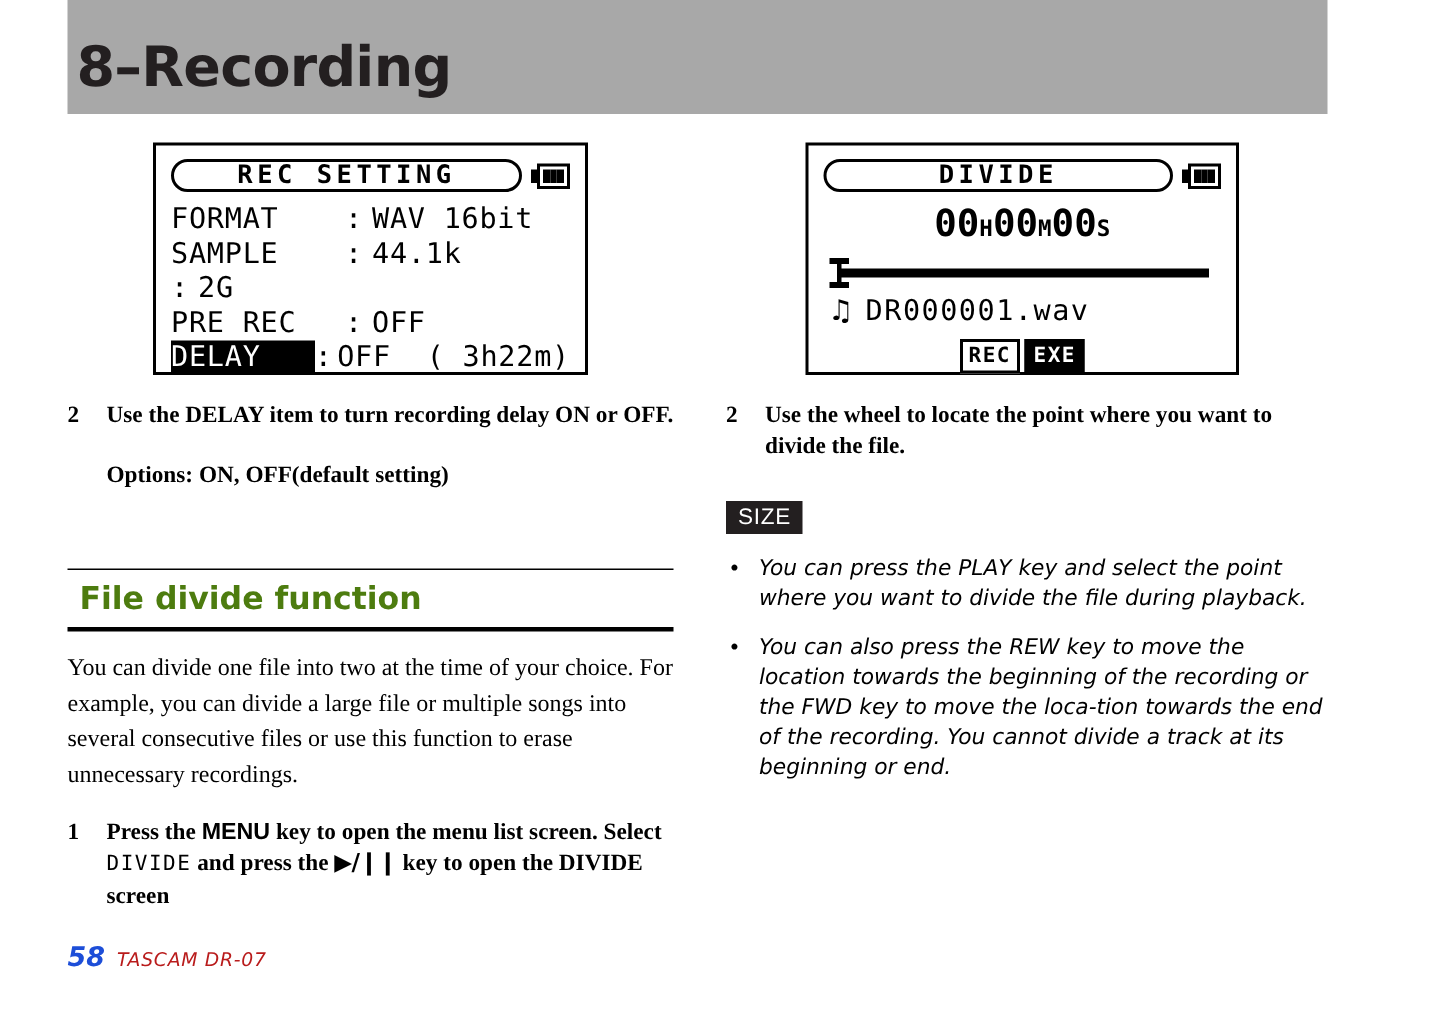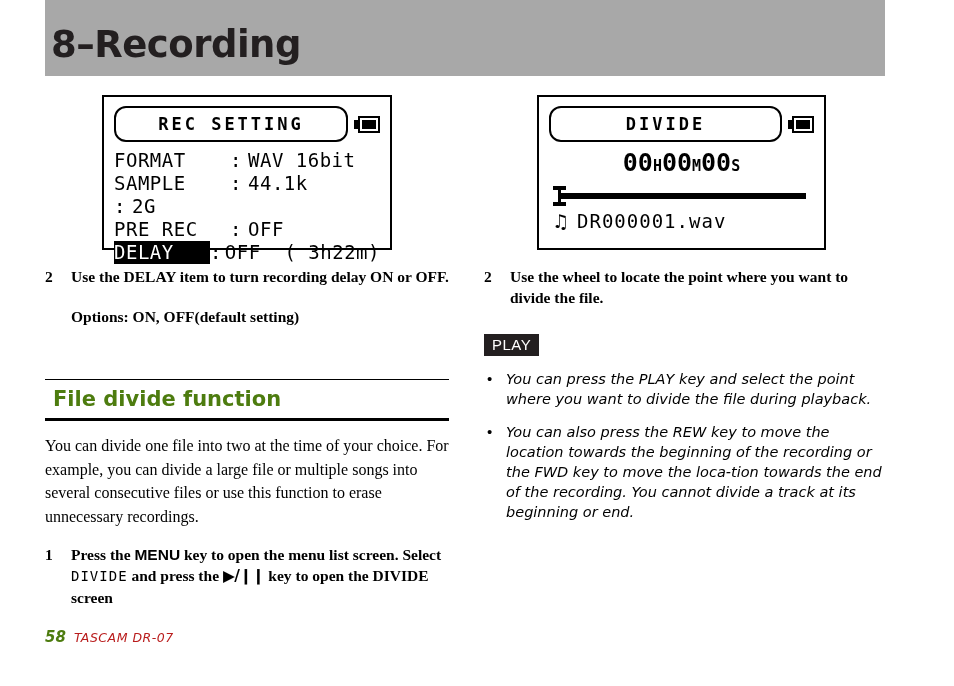--- a/index.html
+++ b/index.html
@@ -77,21 +77,21 @@
   
   .lcd-titlerow {
     display: flex;
     align-items: center;
     gap: 6px;
   }
   .lcd-capsule {
     flex: 1;
     border: 2px solid #000;
     border-radius: 12px;
-    height: 36px;
+    height: 22px;
     display: flex;
     align-items: center;
     justify-content: center;
     font-size: 17px;
     font-weight: bold;
     letter-spacing: 3px;
     line-height: 1;
     box-sizing: border-box;
   }
   .battery {
@@ -352,22 +352,22 @@
     left: 45px;
     top: 628px;
     display: flex;
     align-items: baseline;
     gap: 8px;
   }
   .footer-page {
     font-family: "DejaVu Sans", sans-serif;
     font-weight: bold;
     font-style: italic;
-    font-size: 15px;
-    color: #4d7c0f;
+    font-size: 18px;
+    color: #1d4ed8;
   }
   .footer-model {
     font-family: "DejaVu Sans", sans-serif;
     font-style: italic;
     font-size: 12.5px;
     letter-spacing: 0.5px;
     color: #b91c1c;
   }
 </style>
 </head>
@@ -463,28 +463,32 @@
         <div class="stem"></div>
         <div class="cap bot"></div>
       </div>
     </div>
 
     <div class="divide-file">
       <span class="note-icon">♫</span>
       <span>DR000001.wav</span>
     </div>
 
+    <div class="divide-buttons">
+      <span class="btn-rec">REC</span>
+      <span class="btn-exe">EXE</span>
+    </div>
   </div>
 
   <div class="step">
     <div class="step-num">2</div>
     <div class="step-body">Use the wheel to locate the point where you want to divide the file.</div>
   </div>
 
-  <div><span class="note-badge">PLAY</span></div>
+  <div><span class="note-badge">SIZE</span></div>
 
   <div class="bullet-row">
     <div class="bullet-dot">•</div>
     <div class="bullet-text">You can press the PLAY key and select the point where you want to divide the file during playback.</div>
   </div>
   <div class="bullet-row">
     <div class="bullet-dot">•</div>
     <div class="bullet-text">You can also press the REW key to move the location towards the beginning of the recording or the FWD key to move the loca-tion towards the end of the recording. You cannot divide a track at its beginning or end.</div>
   </div>
 

